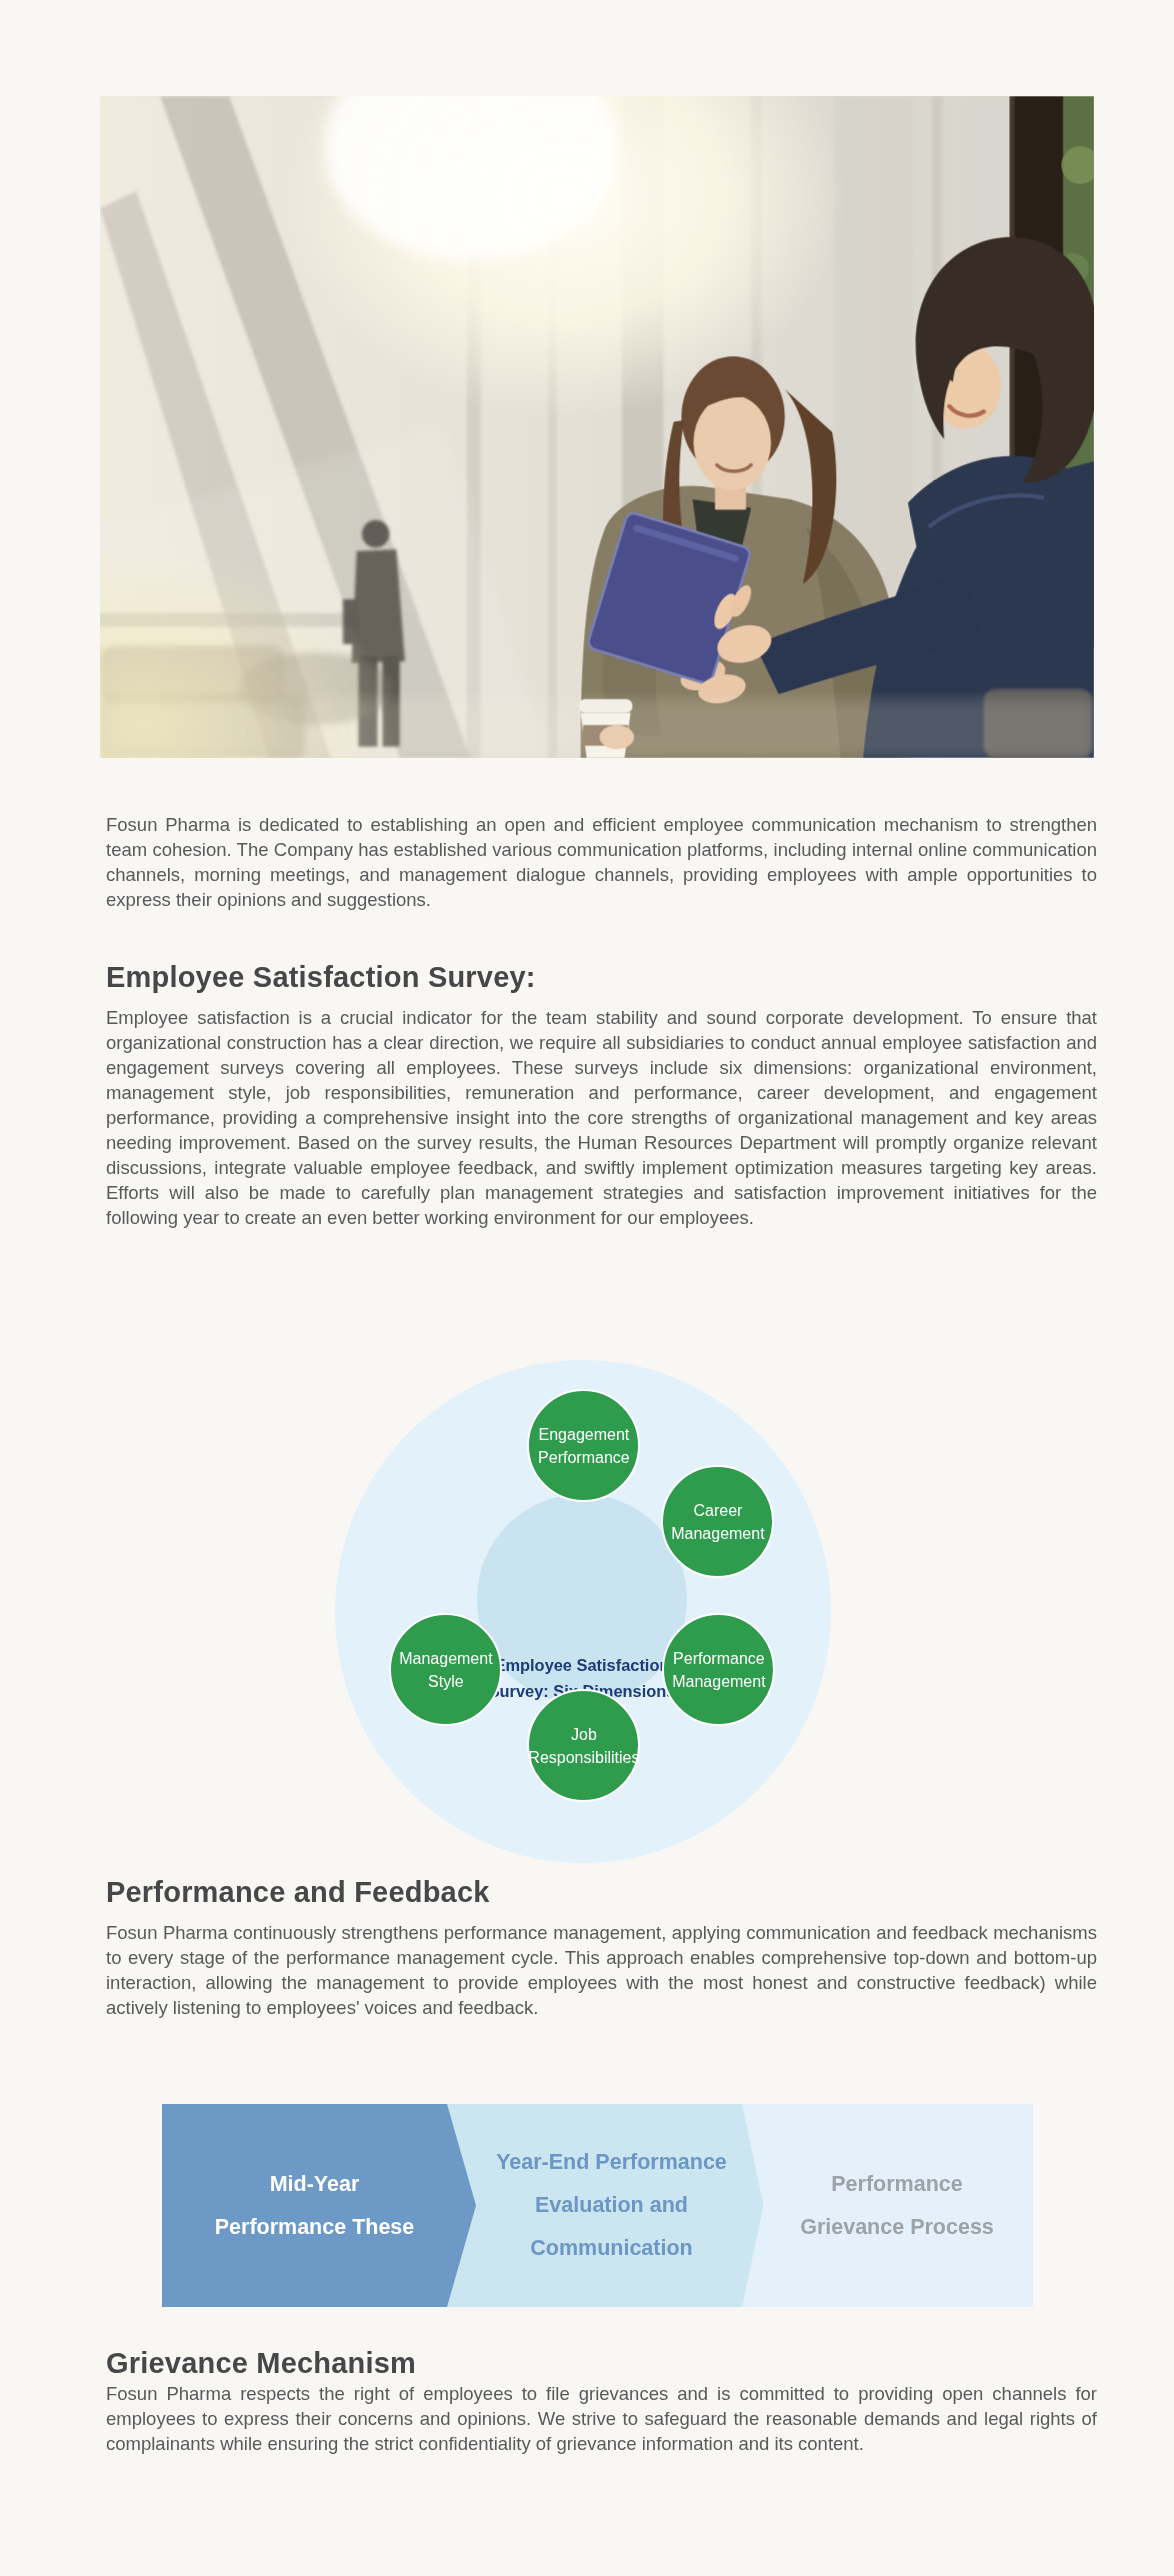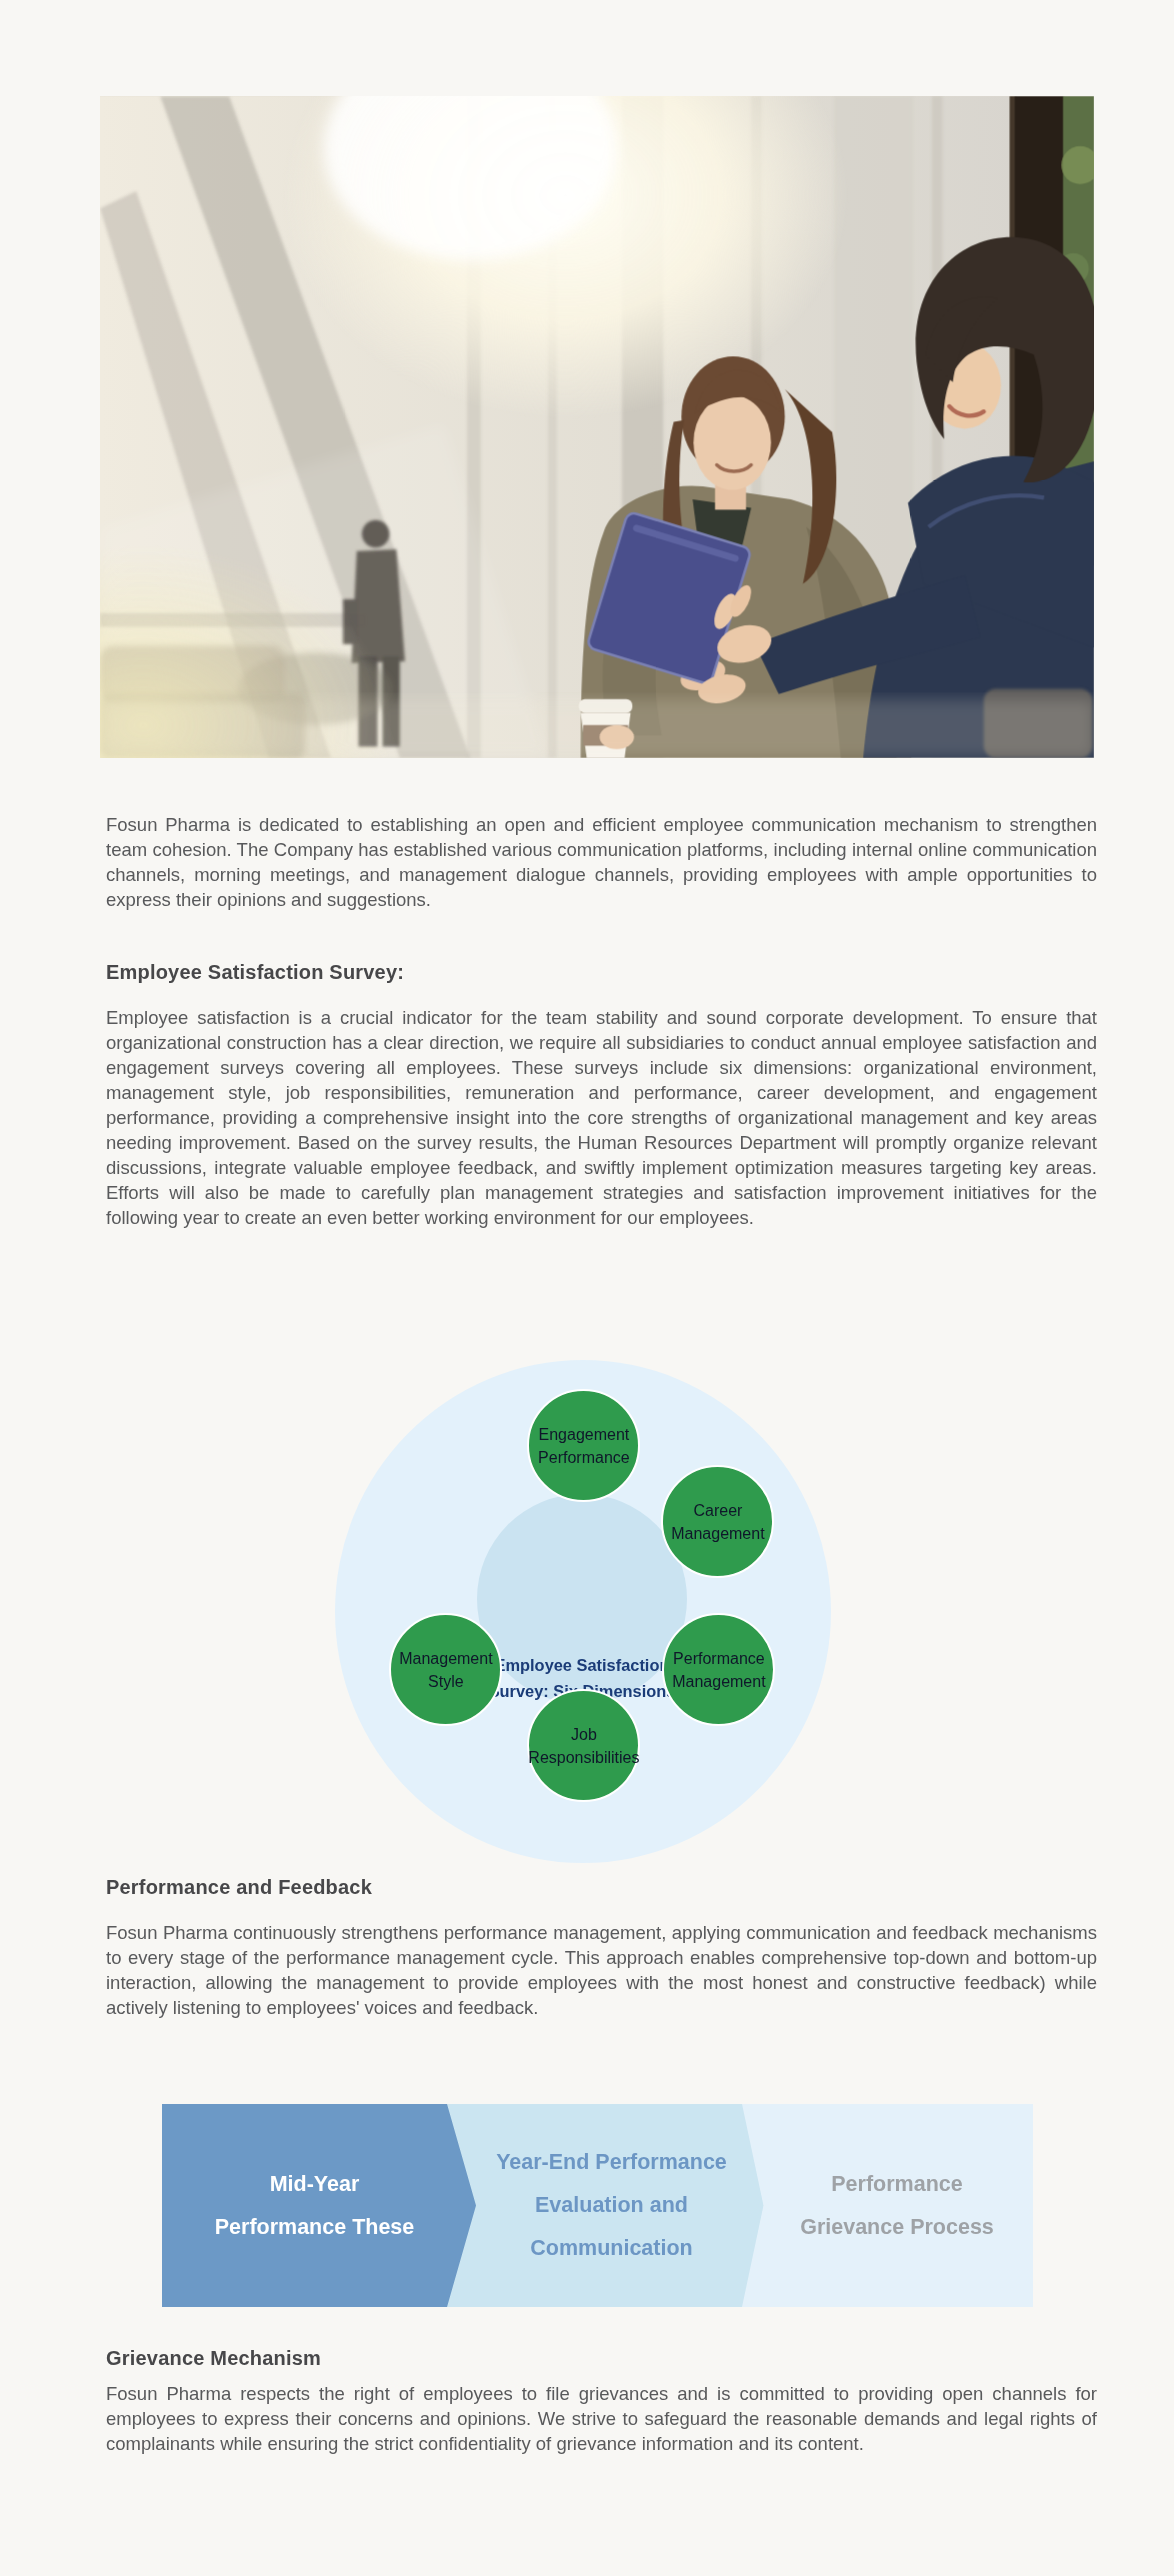--- a/index.html
+++ b/index.html
@@ -1,35 +1,35 @@
 <!DOCTYPE html>
 <html style="--page_bg: #F8F7F4; --heading_text: #474749; --body_text: #58595B; --diagram_outer: #E3F1FB; --diagram_inner: #CAE3F1; --diagram_green: #2F9B4D; --diagram_center_text: #1B3C78; --flow_step1_bg: #6C99C6; --flow_step1_text: #FFFFFF; --flow_step2_bg: #CBE5F1; --flow_step2_text: #6C96C4; --flow_step3_bg: #E4F1FA; --flow_step3_text: #9EA2A6;font-size:13.8px"><head>
 <meta charset="utf-8">
 <style>
   html,body{margin:0;padding:0;background:#F8F7F4;}
   .page{position:relative;width:1174px;height:2576px;background:var(--page_bg,#F8F7F4);
         font-family:Liberation Sans, sans-serif;overflow:hidden;margin-left:7px;}
   .abs{position:absolute;}
-  .heading{font-size:20px;font-weight:bold;color:var(--heading_text,#474749);letter-spacing:0.2px;}
+  .heading{font-size:29px;font-weight:bold;color:var(--heading_text,#474749);letter-spacing:0.2px;}
   .para{width:991px;font-size:18.5px;line-height:25px;color:var(--body_text,#58595B);text-align:justify;}
 
   
   .hero{left:93px;top:96px;width:994px;height:662px;overflow:hidden;background:#E3DED4;}
 
   
   .diagram{left:328px;top:1360px;width:496px;height:503px;}
   .outer-circle{left:0;top:0;width:496px;height:503px;border-radius:50%;background:var(--diagram_outer,#E3F1FB);}
   .inner-circle{left:142px;top:134px;width:210px;height:210px;border-radius:50%;background:var(--diagram_inner,#CAE3F1);}
   .center-label{left:142px;top:134px;width:210px;height:210px;display:flex;flex-direction:column;
         align-items:center;justify-content:flex-end;text-align:center;
         color:var(--diagram_center_text,#1B3C78);font-size:16.4px;font-weight:bold;line-height:26px;}
   .dim{width:109px;height:109px;border-radius:50%;background:var(--diagram_green,#2F9B4D);
         border:2.6px solid #FFFFFF;box-sizing:content-box;margin-left:-2.6px;margin-top:-2.6px;
         display:flex;flex-direction:column;align-items:center;justify-content:center;text-align:center;
-        color:#0f172a;font-size:16px;line-height:23px;}
+        color:#ffffff;font-size:16px;line-height:23px;}
   .dim span{white-space:nowrap;}
 
   
   .flow{left:147px;top:2104px;width:880px;height:203px;}
   .step{top:0;height:203px;display:flex;flex-direction:column;align-items:center;justify-content:center;
         font-weight:bold;font-size:21.5px;line-height:43px;text-align:center;}
   .step span{display:block;white-space:nowrap;}
   .step1{left:8px;width:322px;background:var(--flow_step1_bg,#6C99C6);color:var(--flow_step1_text,#FFFFFF);
         clip-path:polygon(0 0,293px 0,322px 50%,293px 100%,0 100%);padding-right:17px;box-sizing:border-box;}
   .step2{left:293px;width:317px;background:var(--flow_step2_bg,#CBE5F1);color:var(--flow_step2_text,#6C96C4);

